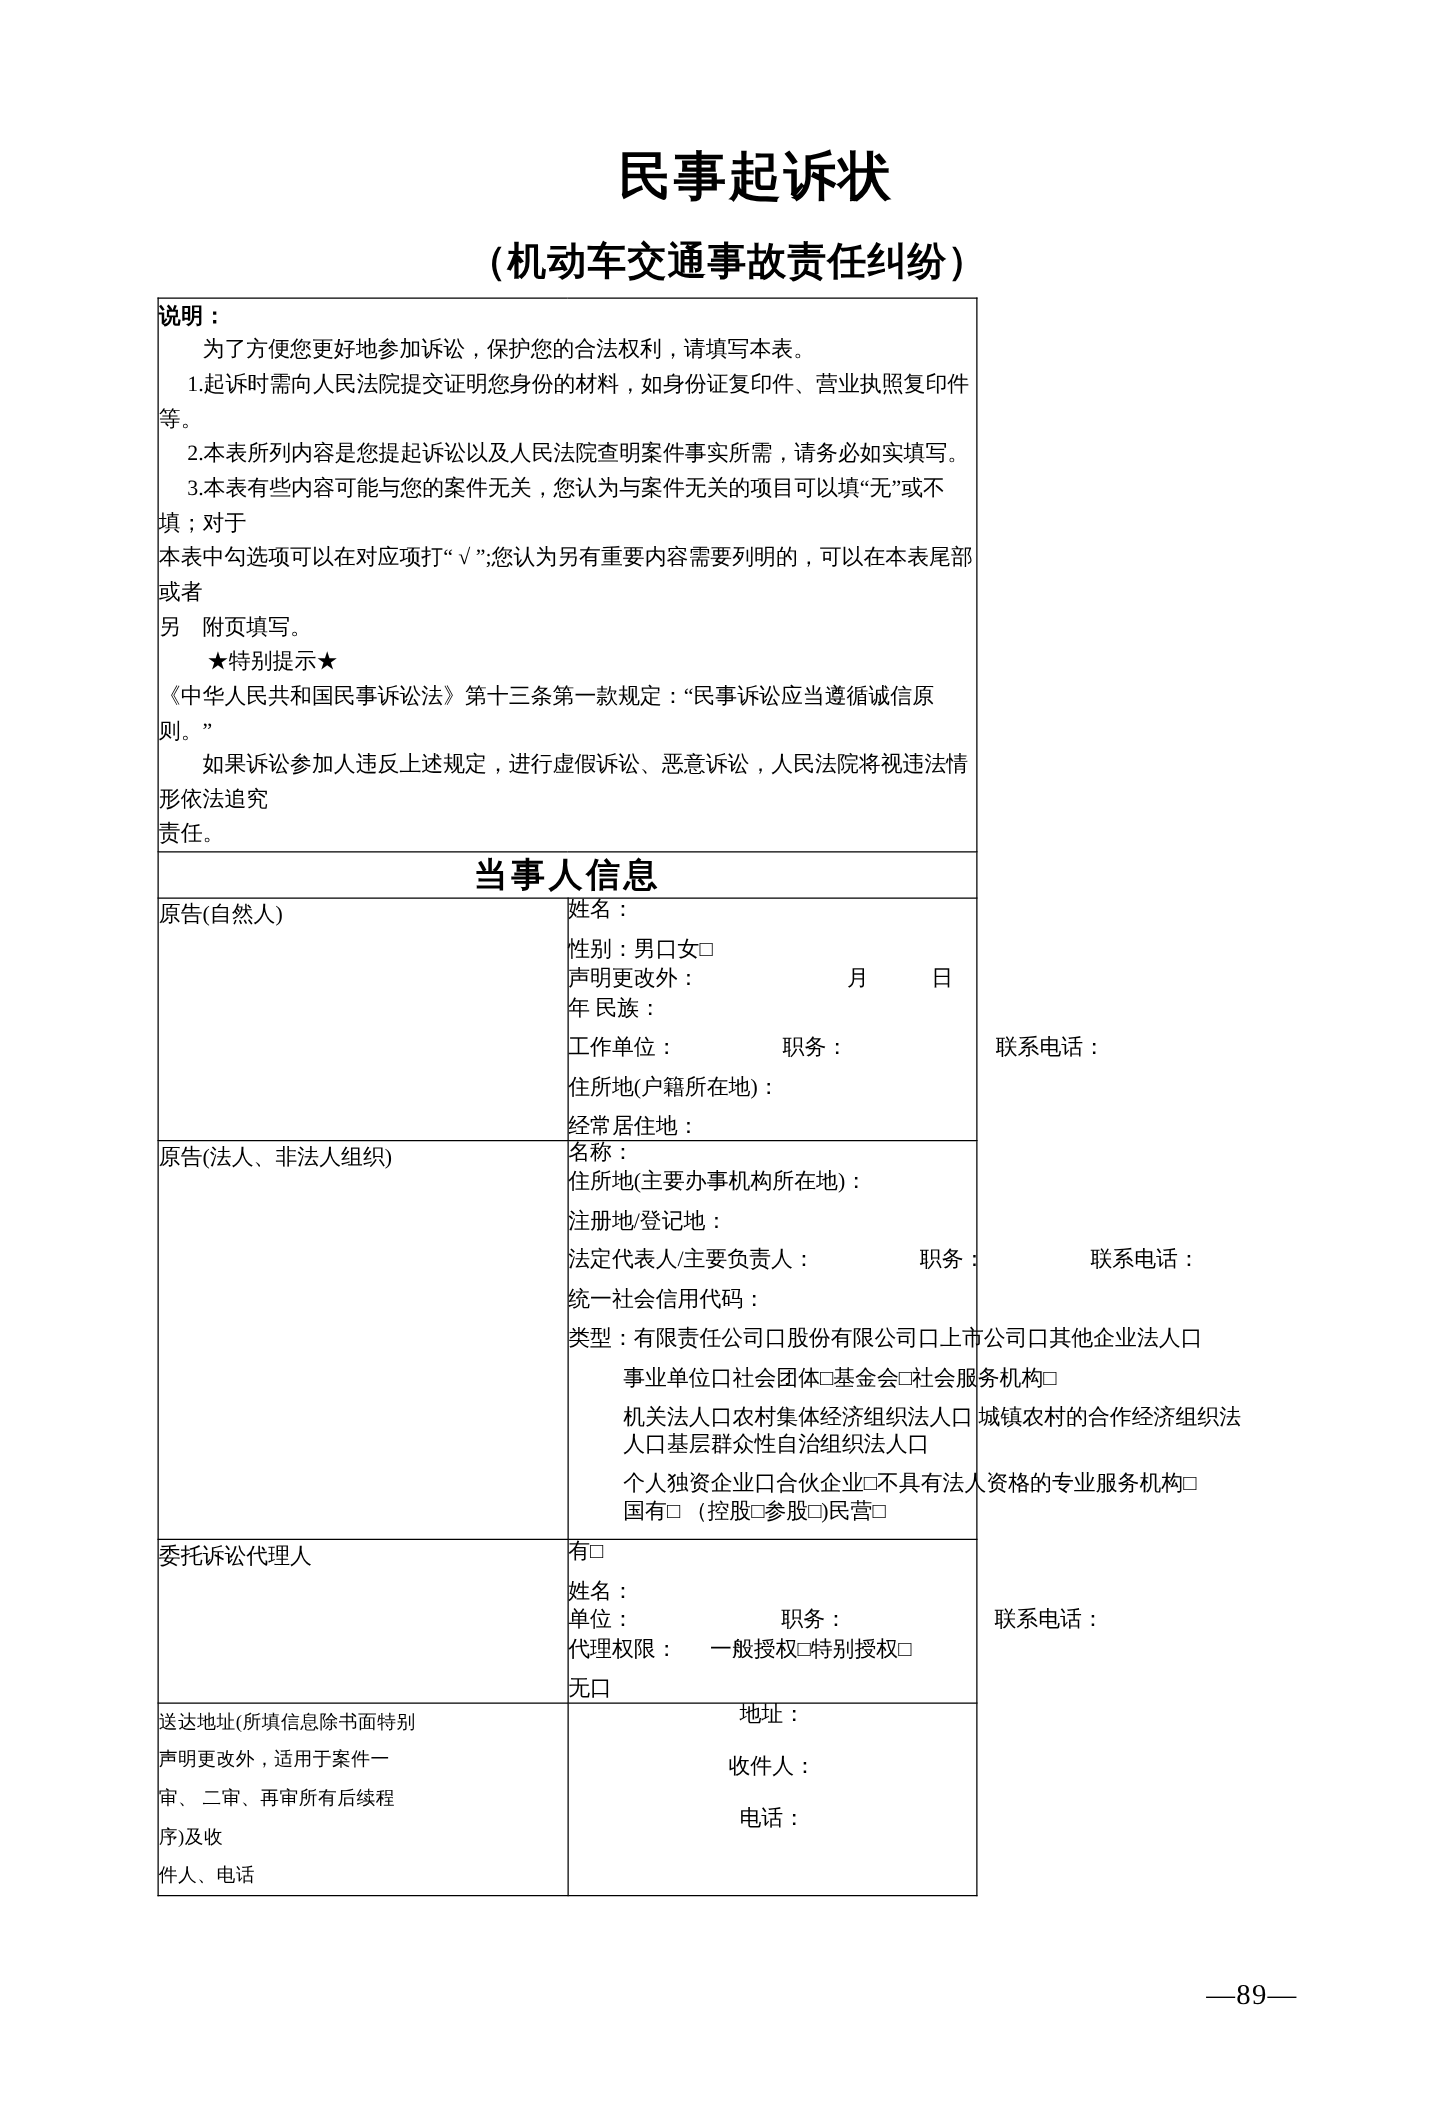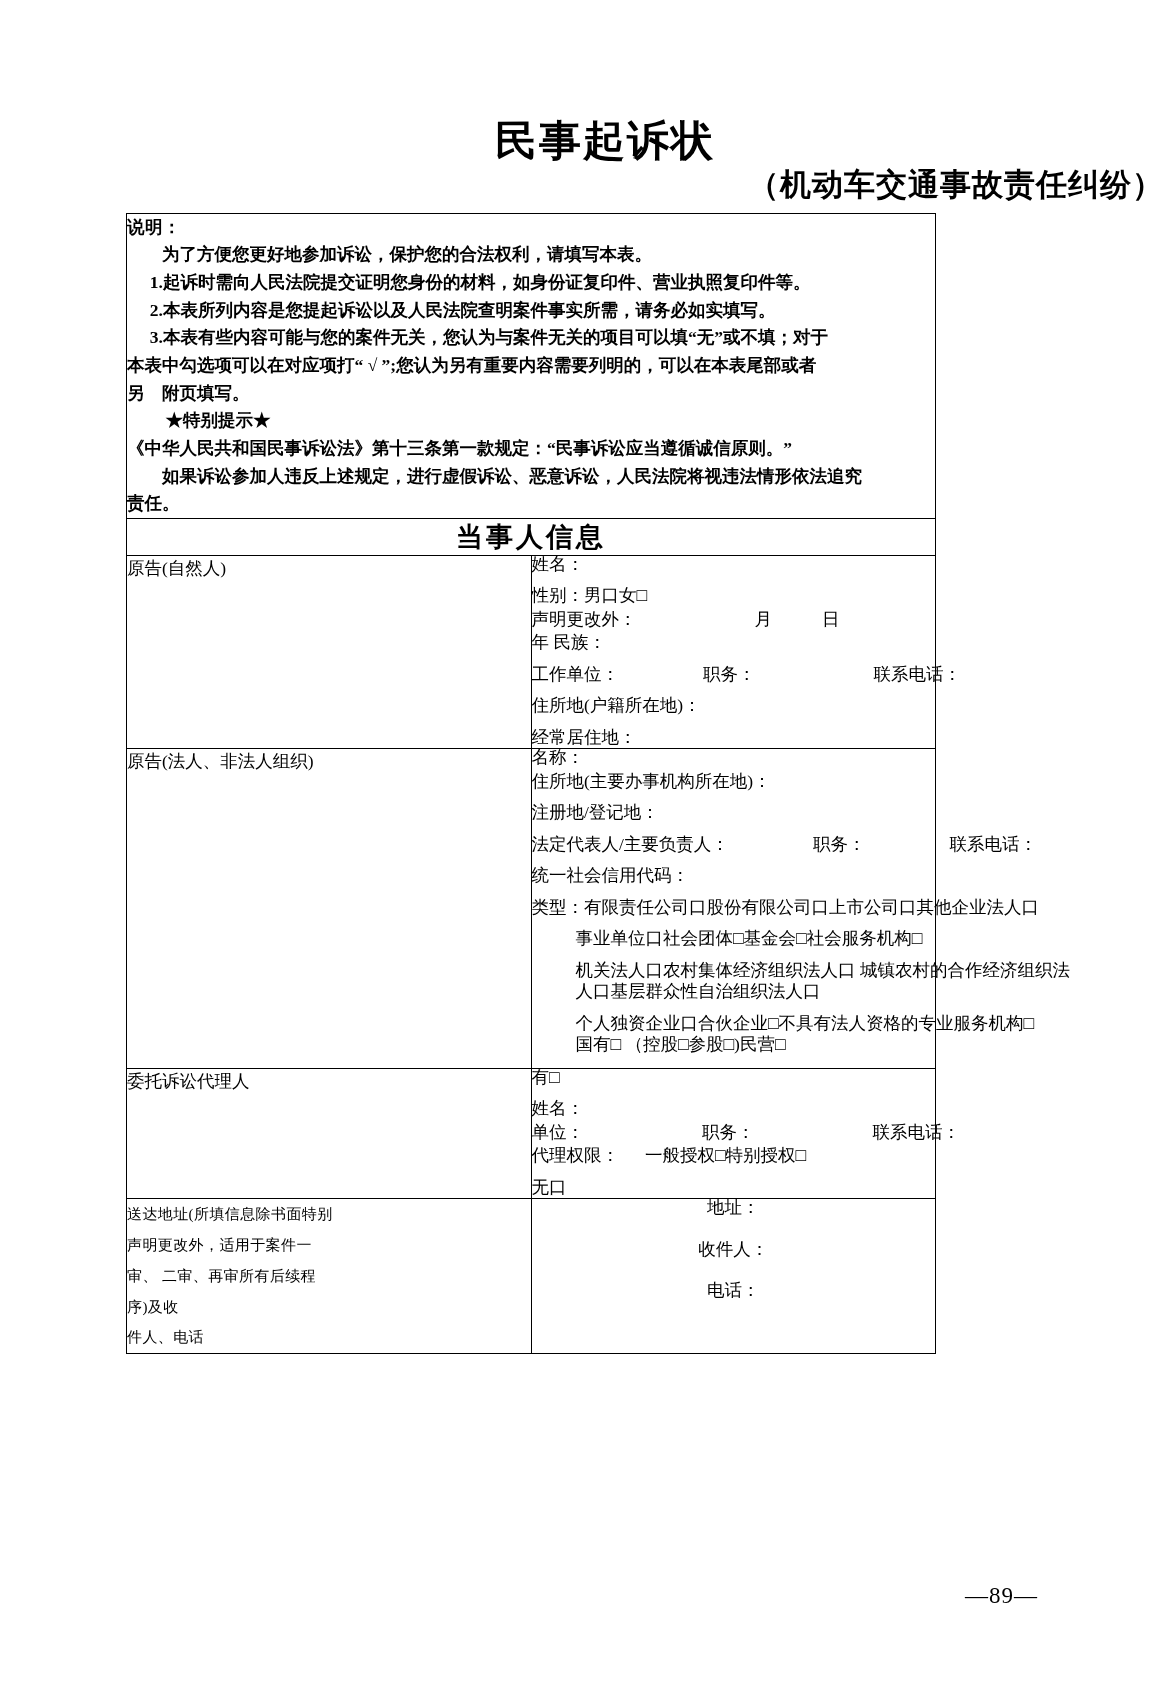--- a/index.html
+++ b/index.html
@@ -28,33 +28,33 @@
     text-align: center;
     font-size: 42px;
     font-weight: bold;
     letter-spacing: 2px;
     margin-top: 118px;
     line-height: 1.1;
     font-family: "DejaVu Serif", "Liberation Serif", serif;
     padding-left: 46px;
   }
   .title-sub {
-    text-align: right;
+    text-align: center;
     font-size: 31px;
     font-weight: bold;
     letter-spacing: 1px;
-    margin-top: 3px;
+    margin-top: 28px;
     margin-bottom: 10px;
     line-height: 1.15;
     font-family: "DejaVu Serif", "Liberation Serif", serif;
   }
 
   
   .form-table {
-    width: 810px;
+    width: 656px;
     margin: 0 auto;
     margin-left: 126px;
     border-collapse: collapse;
     table-layout: fixed;
   }
   .form-table td {
     border: 1.4px solid #000000;
     vertical-align: top;
     padding: 0;
   }
@@ -65,21 +65,20 @@
     font-size: 17.5px;
     line-height: 1.58;
   }
   .note-title {
     font-weight: bold;
     font-size: 17.5px;
     letter-spacing: 0.5px;
   }
   .note-line {
     text-indent: 2em;
-    font-weight: bold;
   }
   .note-line.noindent {
     text-indent: 0;
   }
   .note-line.indent1 {
     text-indent: 1.3em;
   }
   .note-star {
     text-indent: 2.2em;
   }

